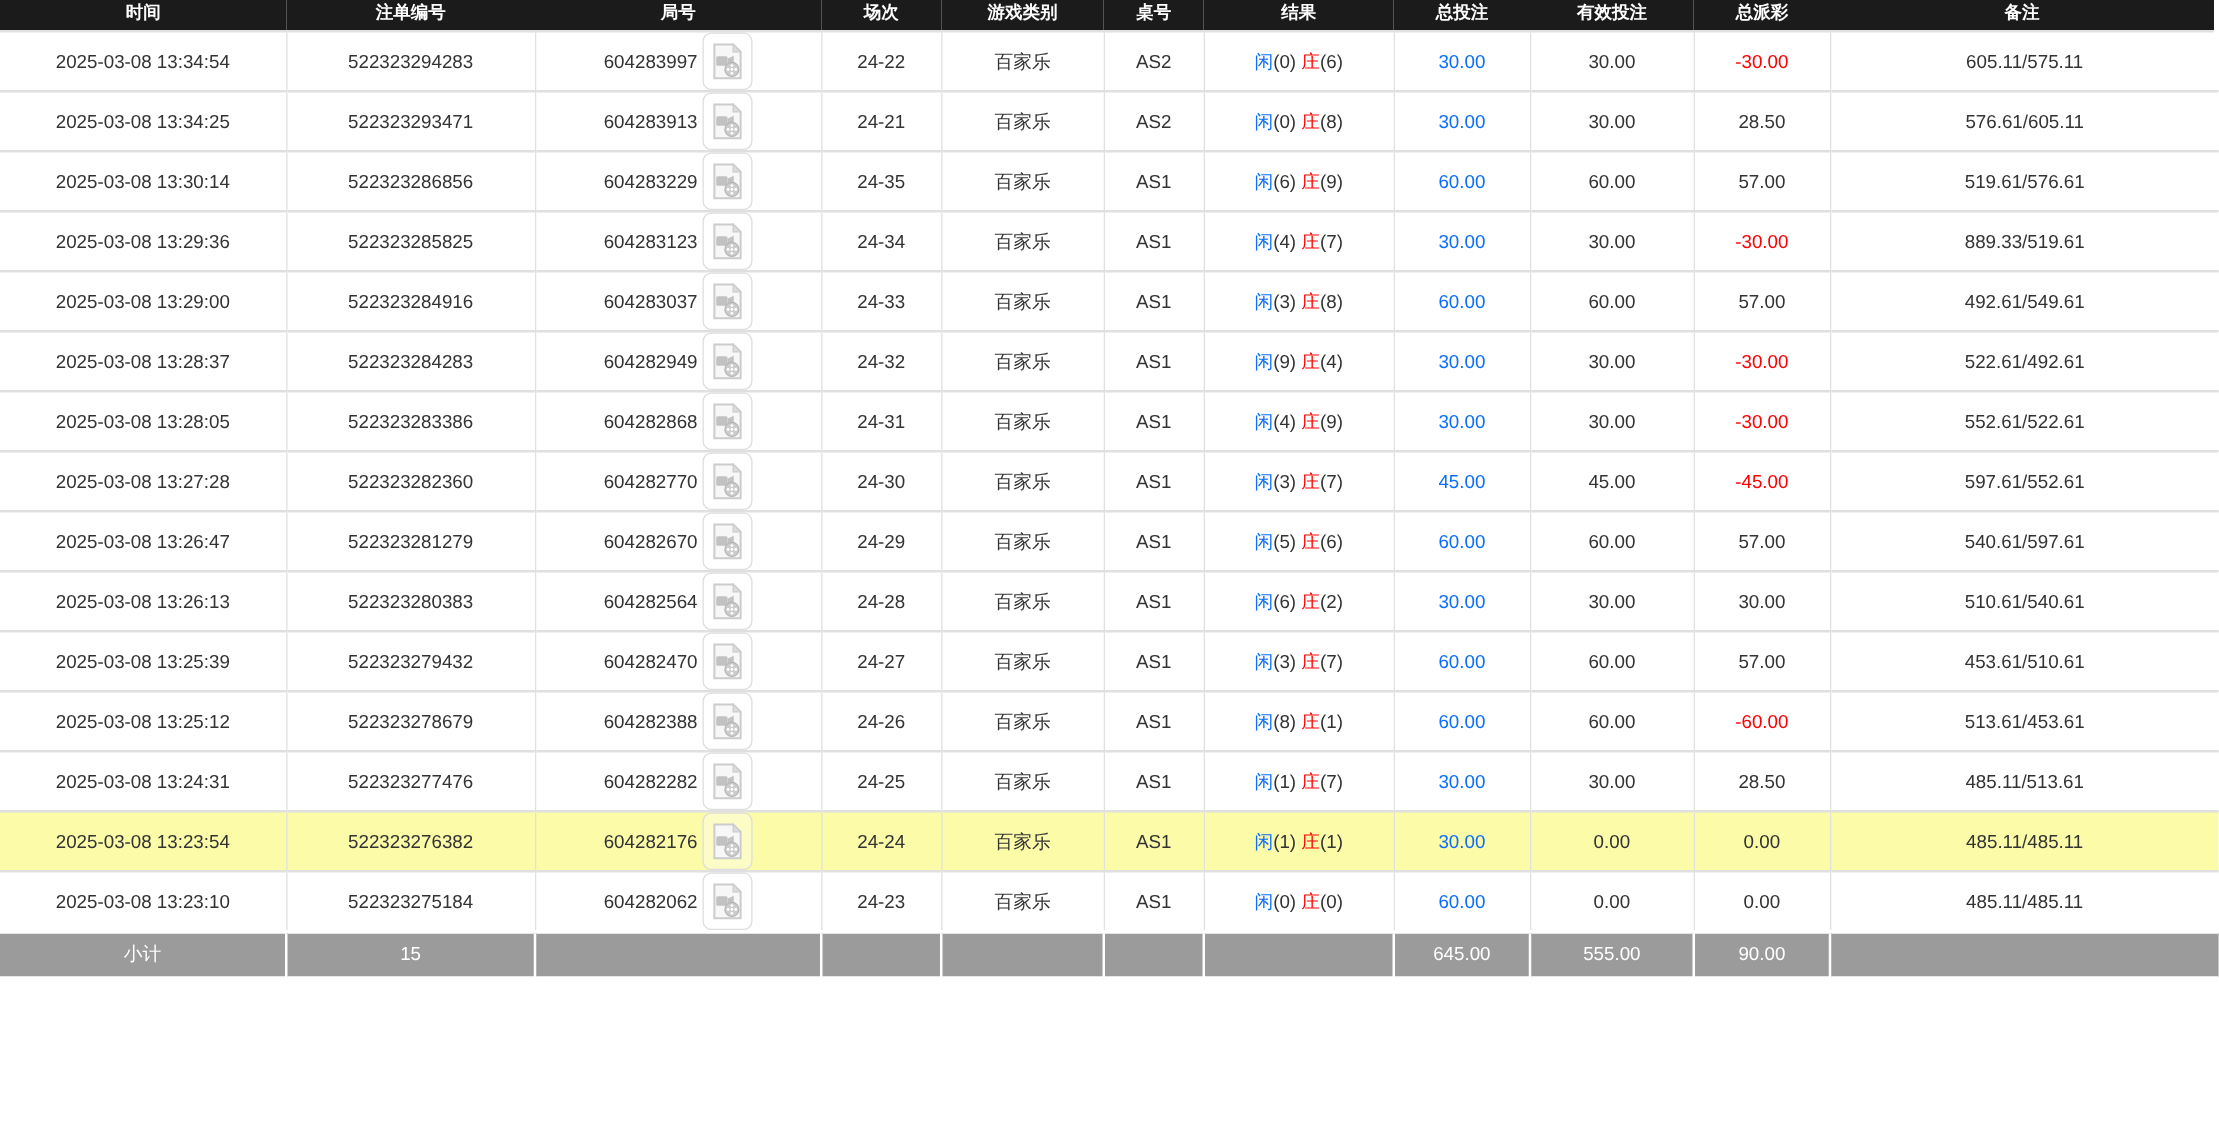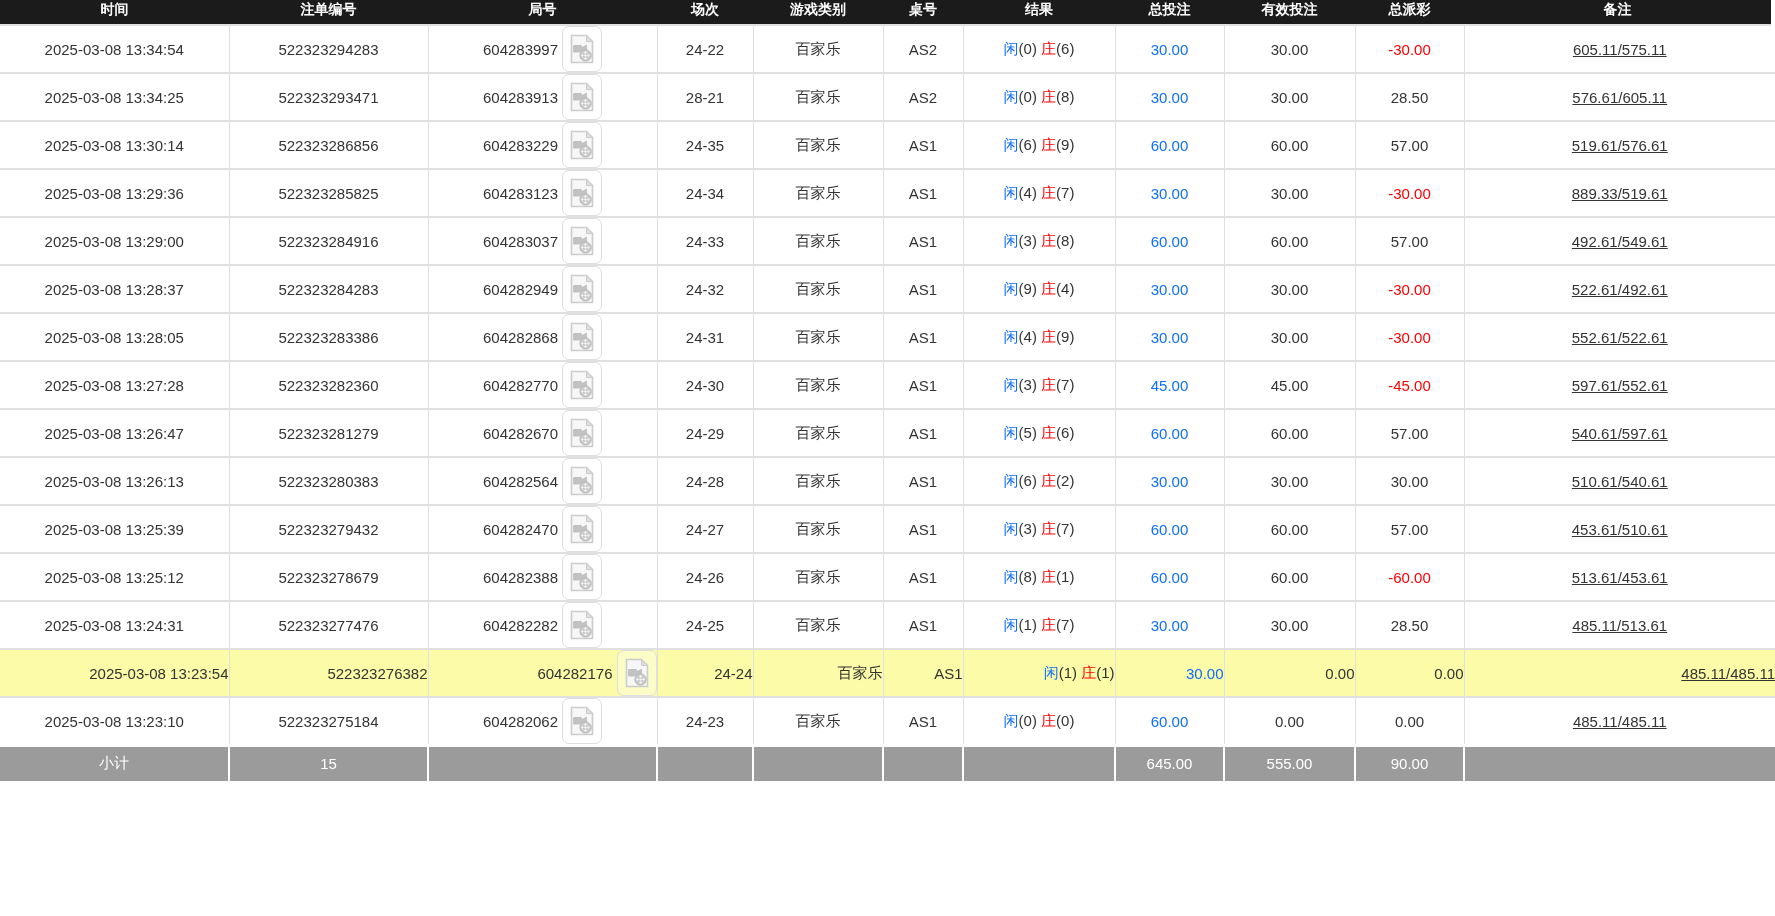--- a/index.html
+++ b/index.html
@@ -32,22 +32,22 @@
   thead th:last-child{border-right:8px solid #fff;}
   
   tbody tr{height:38px;margin-top:38px;}
   tbody td{
     border-bottom:2px solid var(--grid-line);
     border-right:1px solid var(--grid-line);
     text-align:center;vertical-align:middle;
     font-size:15px;color:var(--body-text);
     background:#fff;
   }
-  tbody td:last-child{border-right:none;text-decoration:underline;}
-  tbody tr.hl-row td{background:var(--highlight-yellow);text-align:right;}
+  tbody td:last-child{border-right:none;}
+  tbody tr.hl-row td{background:var(--highlight-yellow);}
   .blue{color:var(--accent-blue);}
   .red{color:var(--loss-red);}
   .neg{color:var(--loss-red);}
   .paren{color:#333;}
   .link{cursor:pointer;}
   .round-wrap{display:inline-flex;align-items:center;justify-content:center;gap:4px;}
   .vbtn{
     width:40px;height:46px;flex:0 0 40px;
     display:inline-flex;align-items:center;justify-content:center;
     border:1px solid #ddd;border-radius:7px;
@@ -168,21 +168,21 @@
             <circle cx="16.5" cy="21.5" r="5.6" fill="#cccccc" stroke="#b5b5b5" stroke-width="1"></circle>
             <circle cx="16.5" cy="21.5" r="1.1" fill="#ffffff"></circle>
             <circle cx="16.5" cy="18.4" r="1.1" fill="#ffffff"></circle>
             <circle cx="16.5" cy="24.6" r="1.1" fill="#ffffff"></circle>
             <circle cx="13.4" cy="21.5" r="1.1" fill="#ffffff"></circle>
             <circle cx="19.6" cy="21.5" r="1.1" fill="#ffffff"></circle>
           </svg>
         </button>
       </span>
     </td>
-    <td><span>28-21</span></td>
+    <td><span>24-21</span></td>
     <td><span>百家乐</span></td>
     <td><span>AS2</span></td>
     <td>
       <span class="blue">闲</span><span class="paren">(0)</span>
       <span class="red">庄</span><span class="paren">(8)</span>
     </td>
     <td><span class="blue link">30.00</span></td>
     <td><span>30.00</span></td>
     <td><span>28.50</span></td>
     <td><span>576.61/605.11</span></td>

